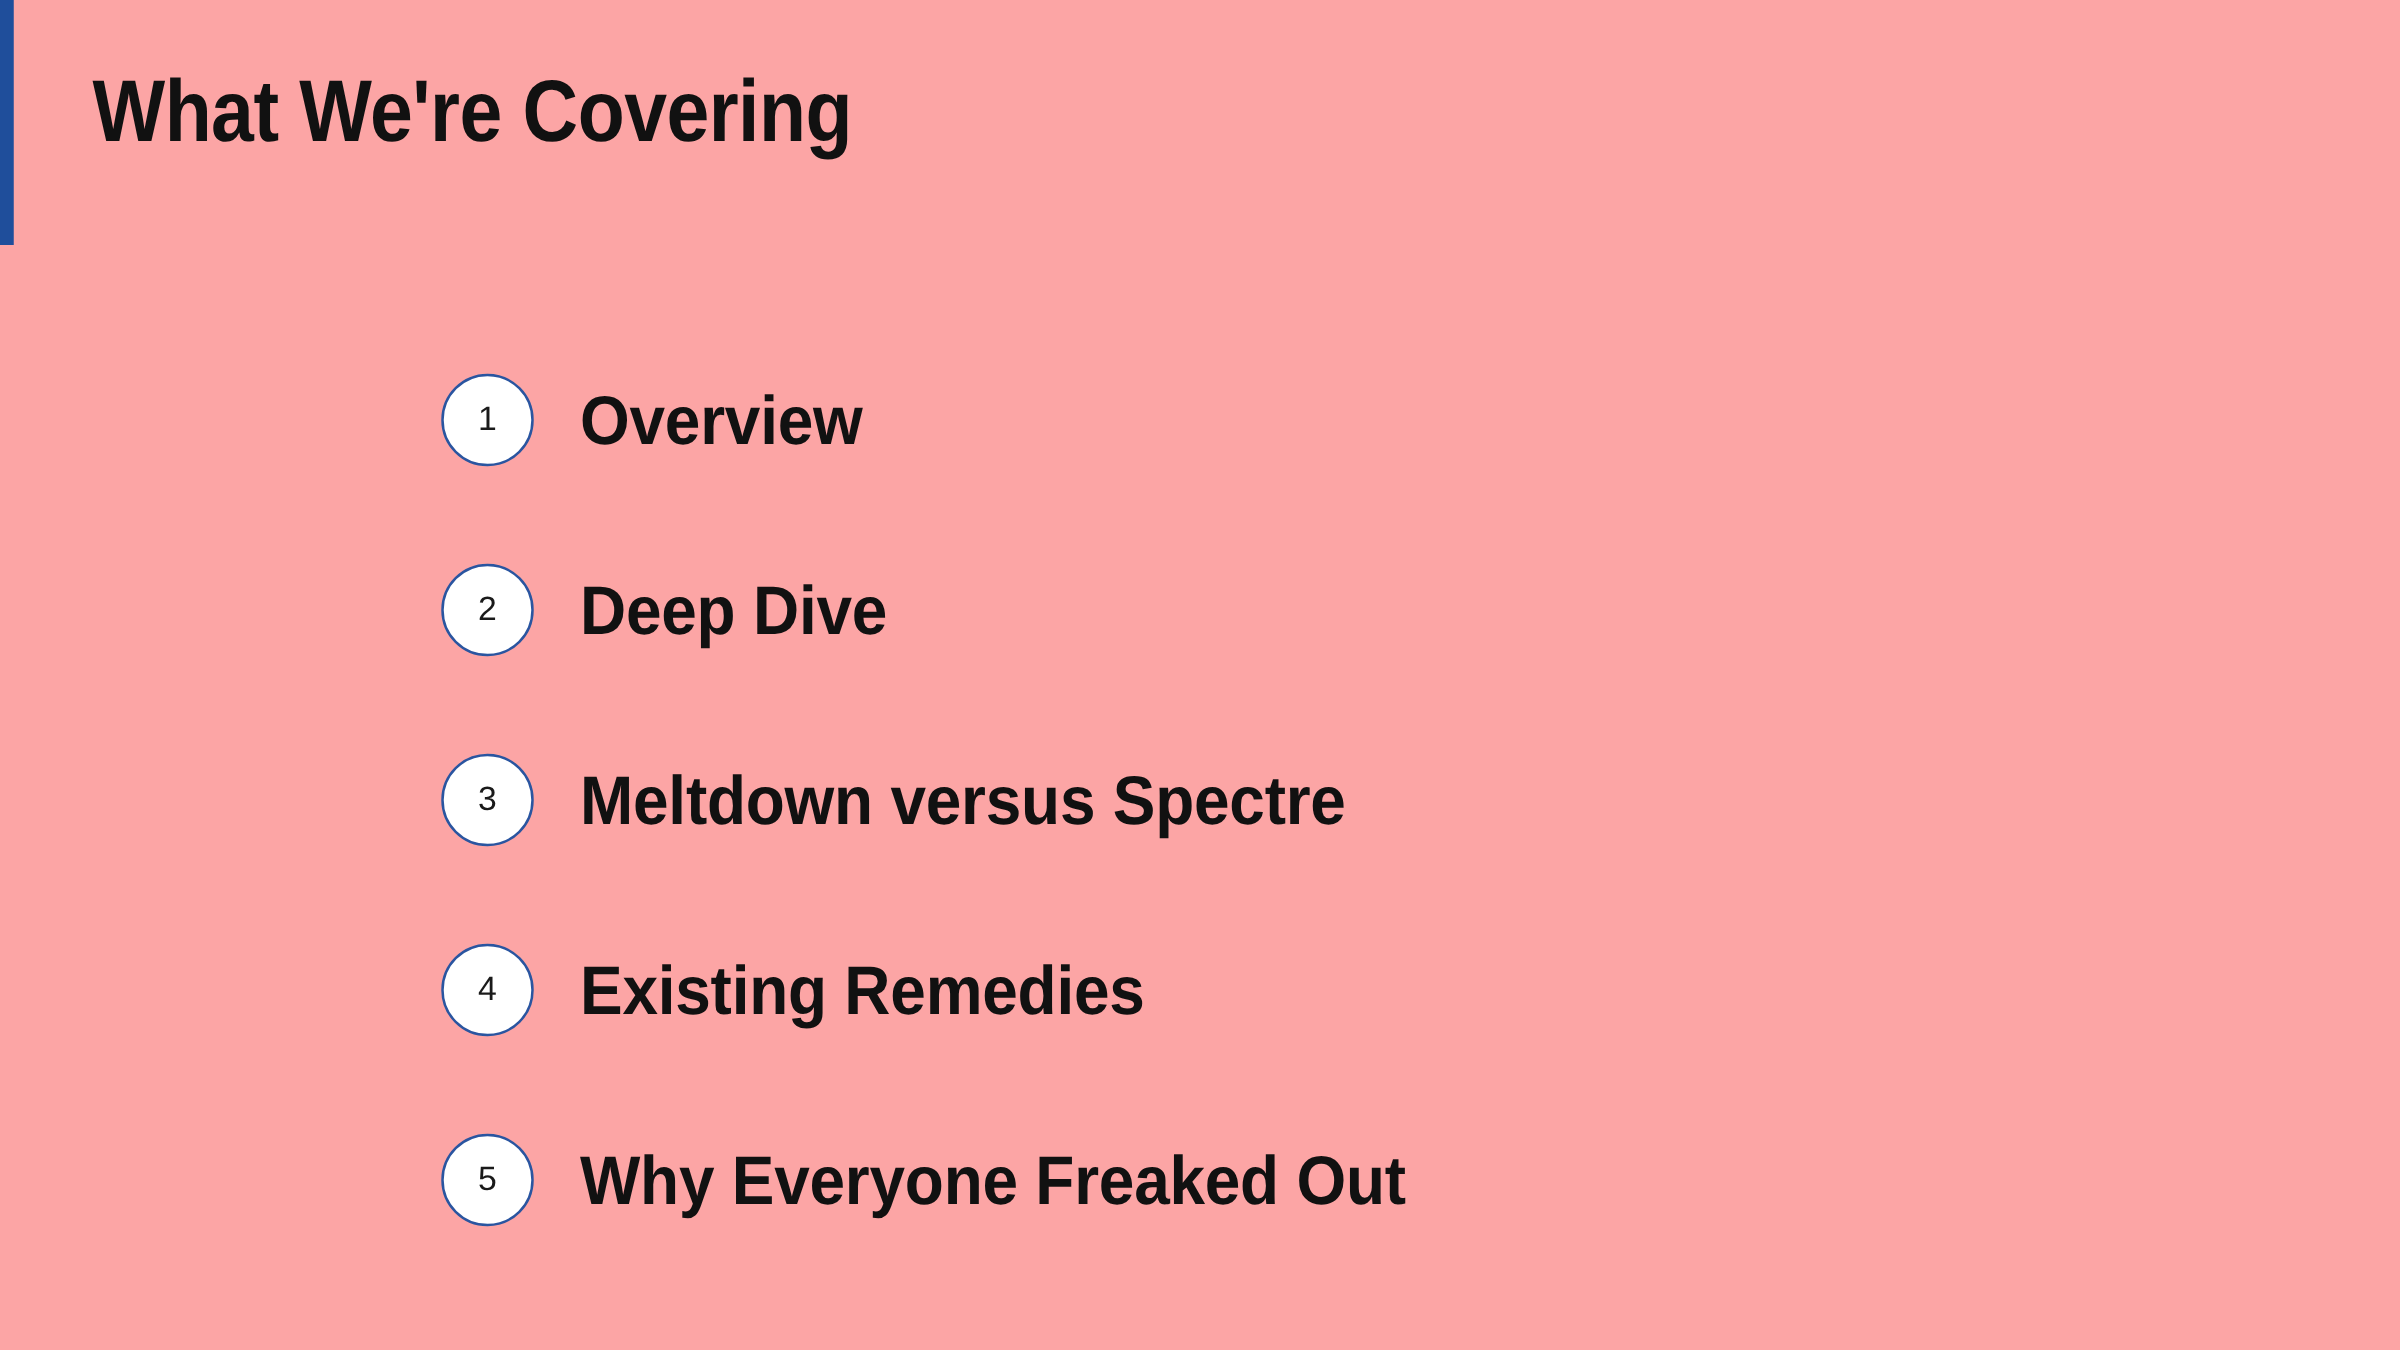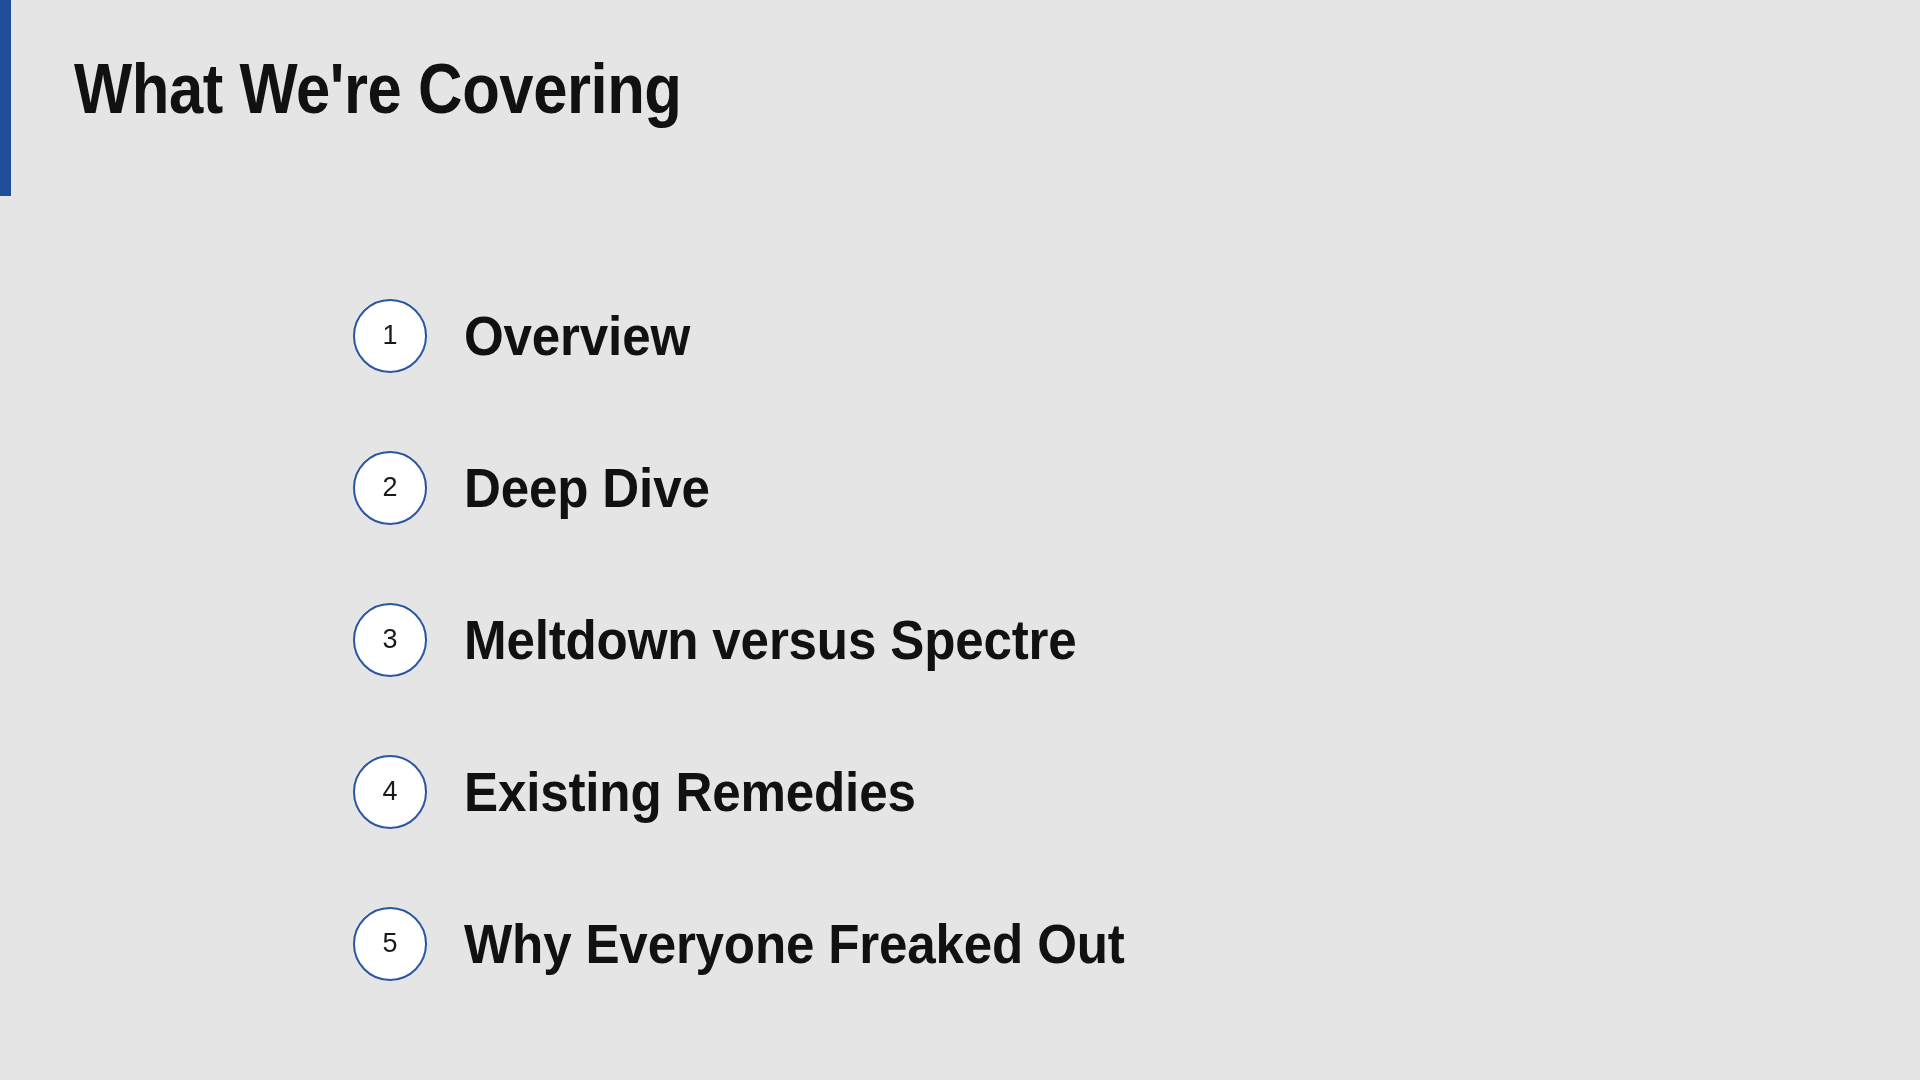--- a/index.html
+++ b/index.html
@@ -14,21 +14,21 @@
     font-family: "Liberation Sans", "DejaVu Sans", sans-serif;
     overflow: hidden;
     position: relative;
     -webkit-font-smoothing: antialiased;
   }
 
   
   .slide {
     position: absolute;
     inset: 0;
-    background: #e5e5e5;
+    background: #fca5a5;
   }
 
   
   .accent-bar {
     position: absolute;
     left: 0;
     top: 0;
     width: 11px;
     height: 196px;
     background: #1f4e9b;

